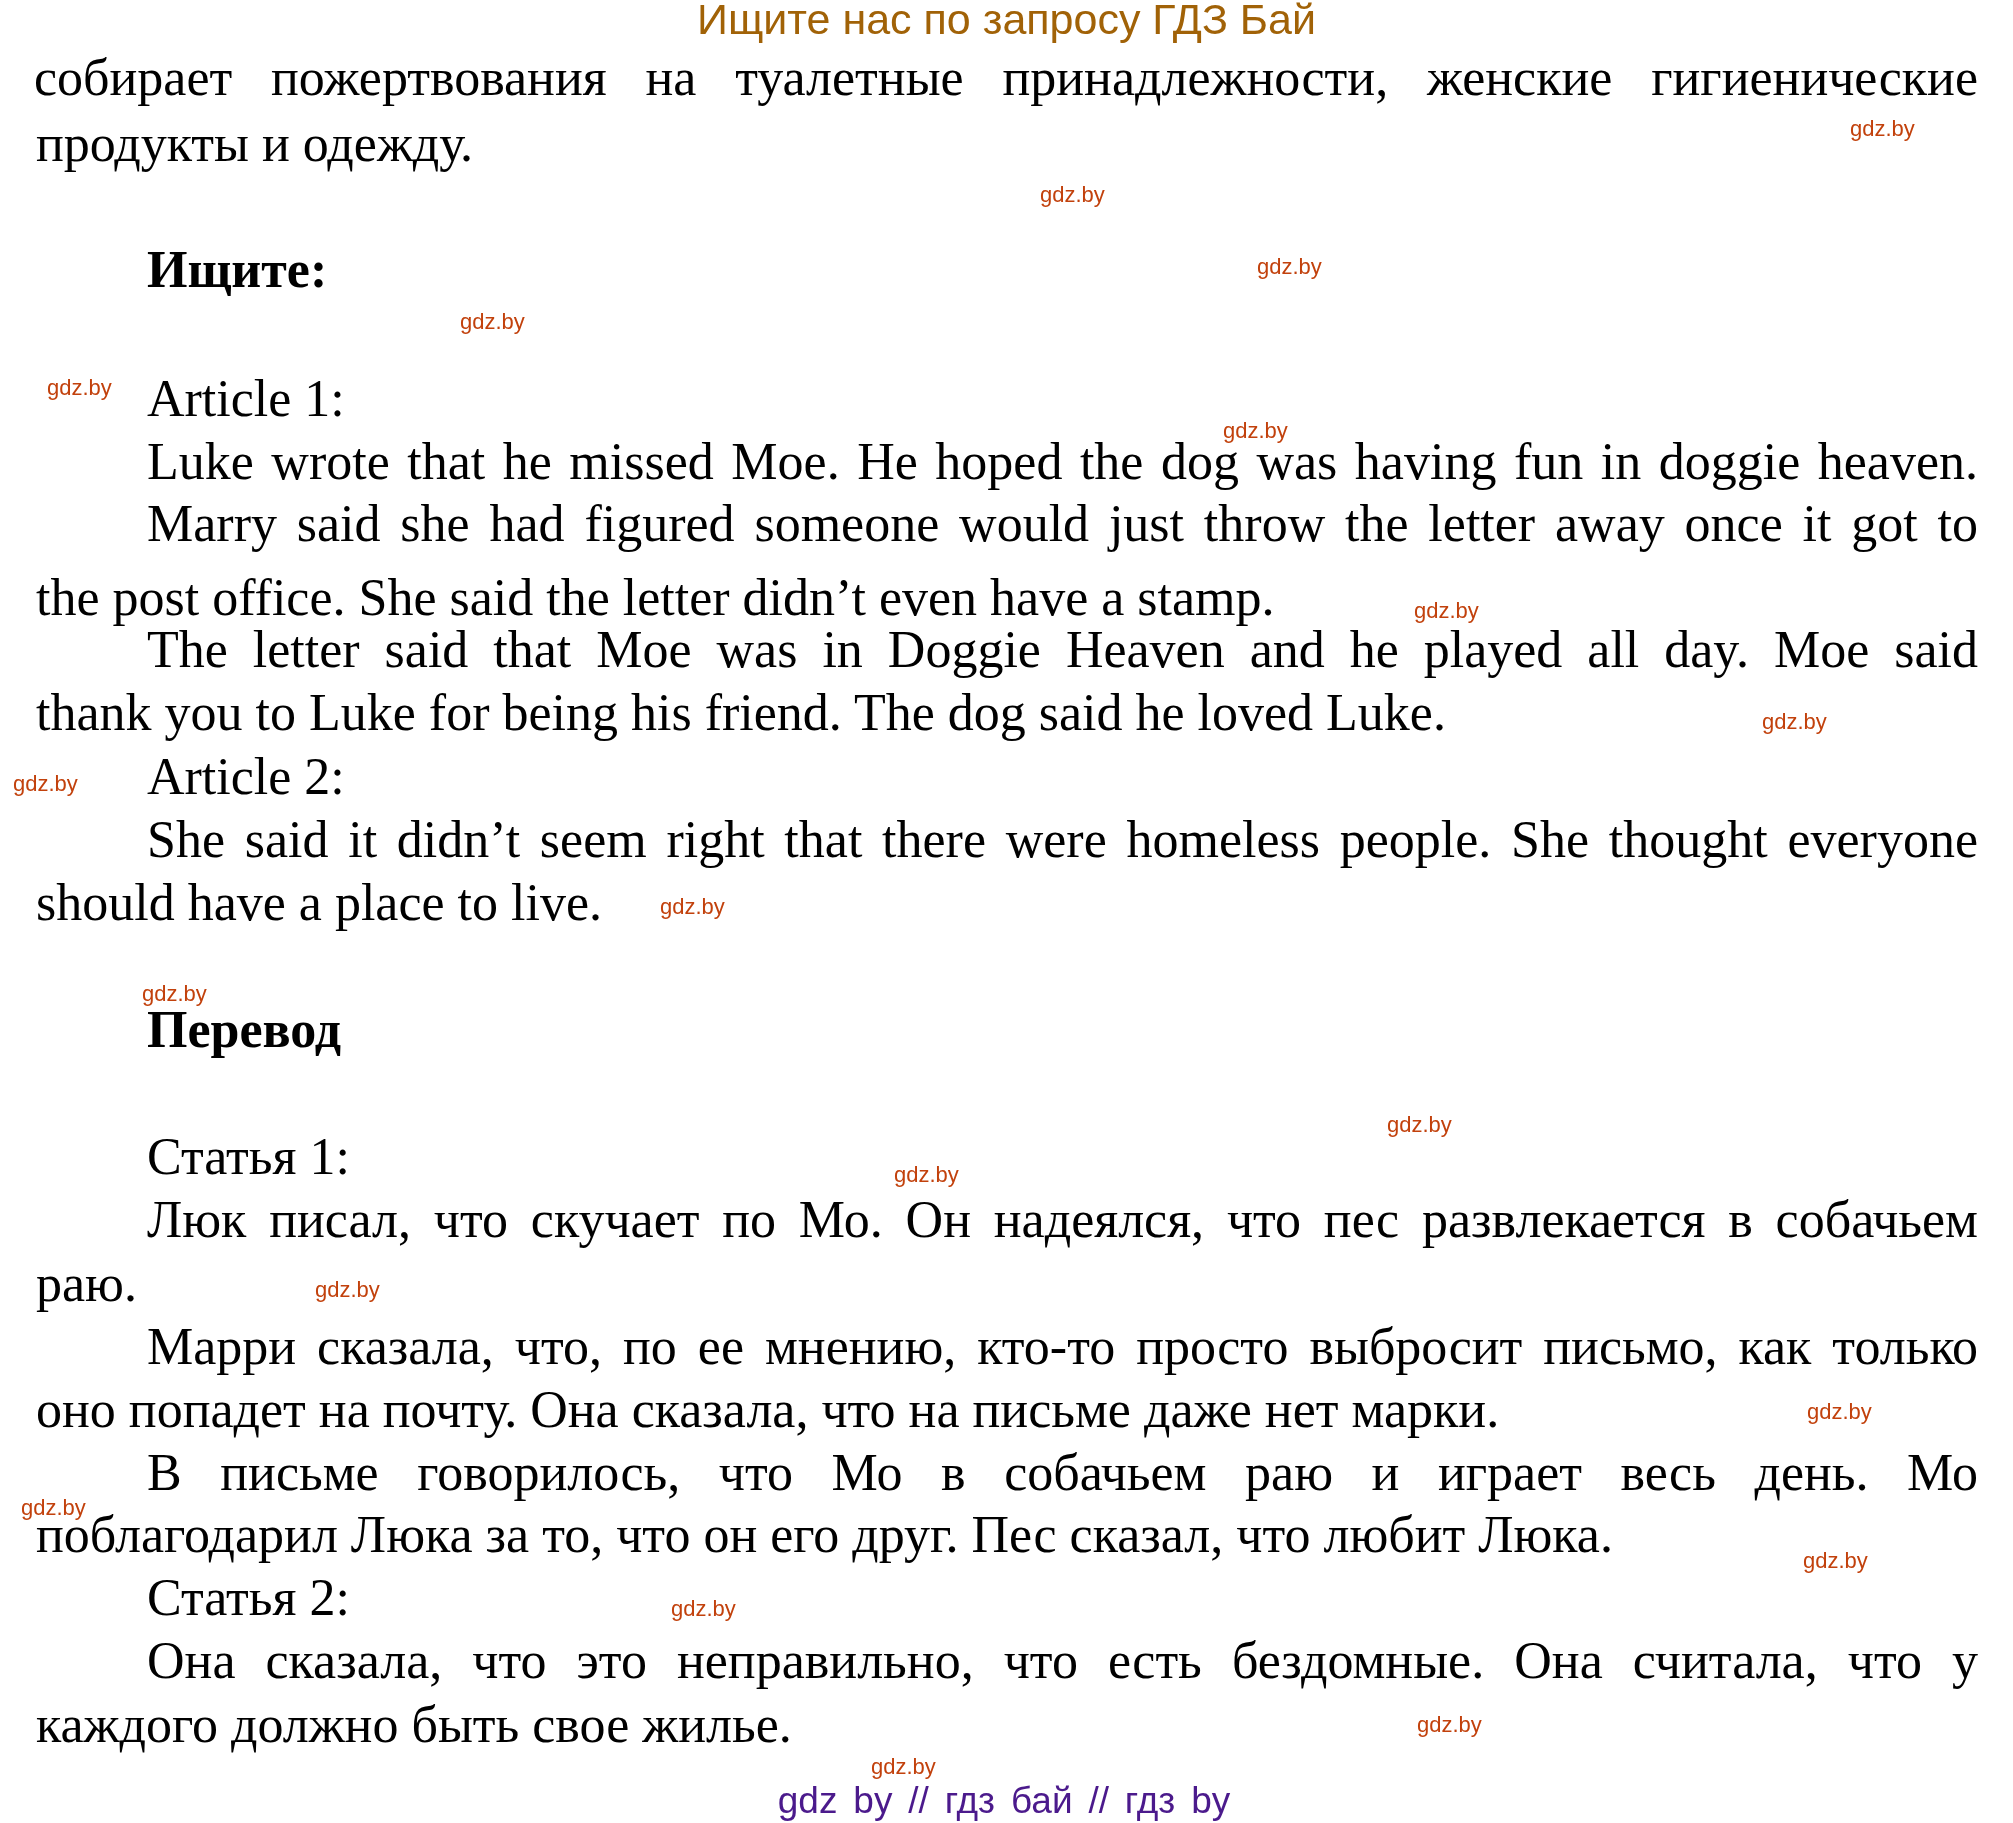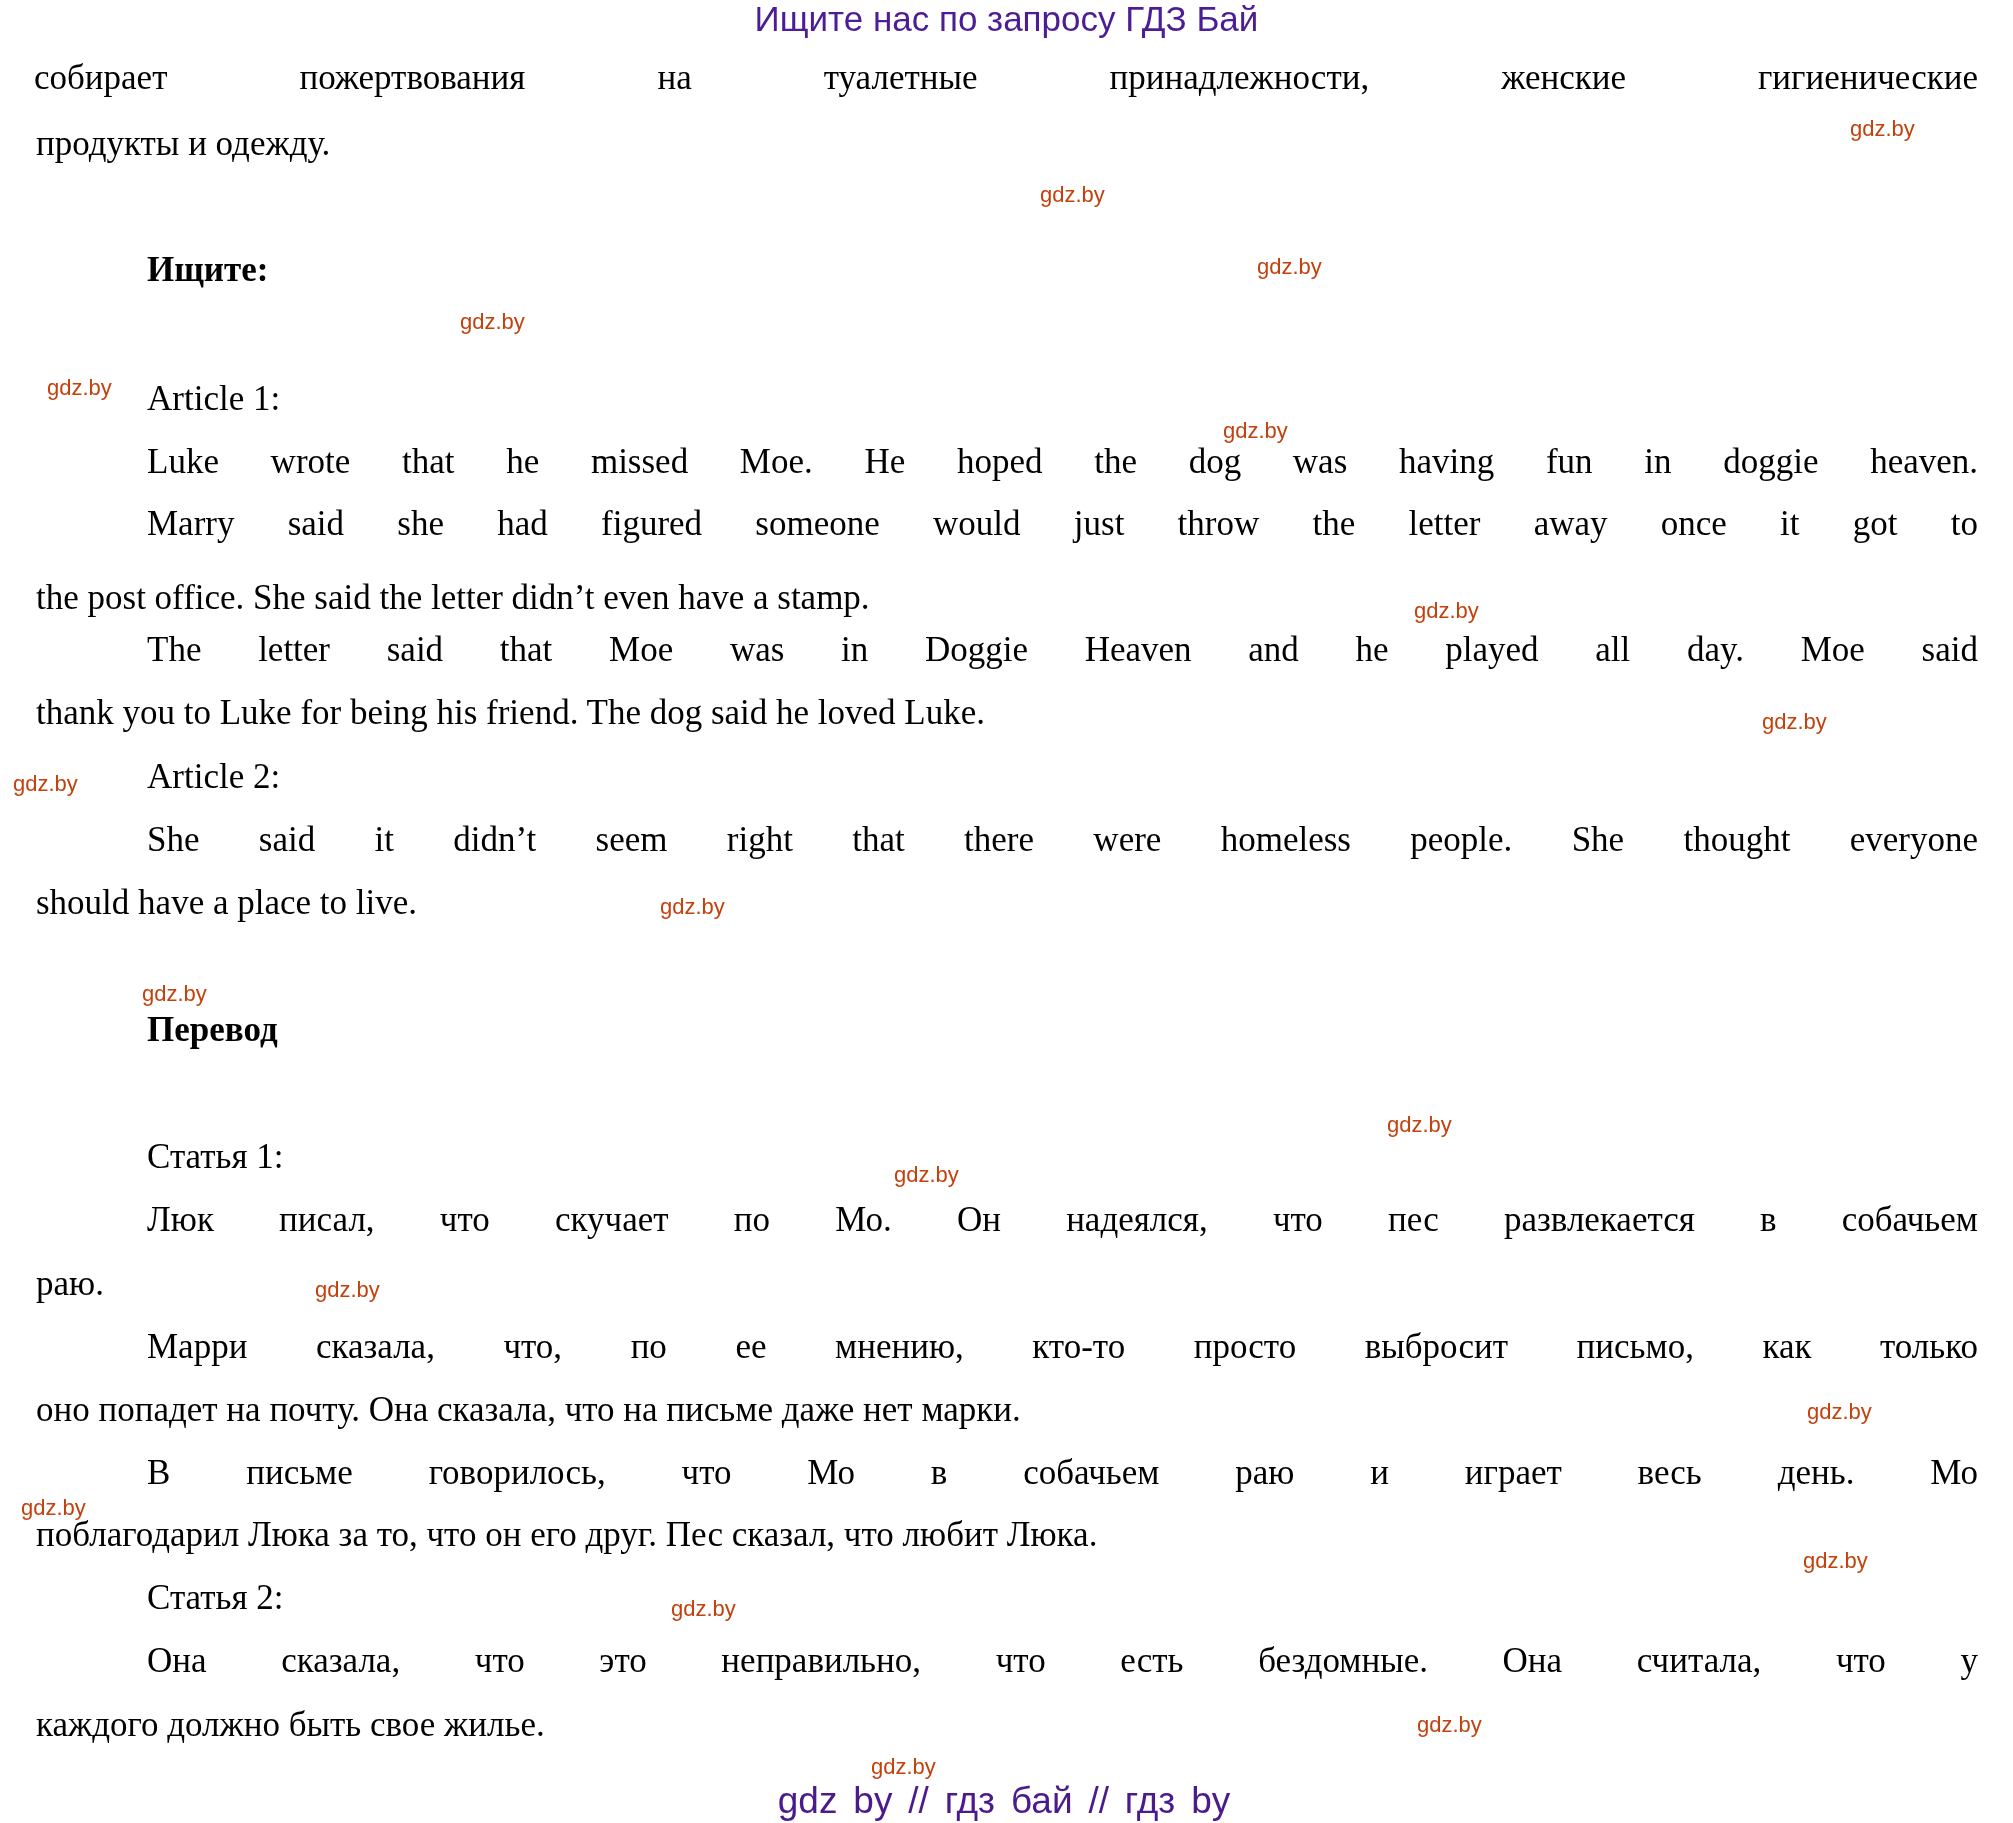--- a/index.html
+++ b/index.html
@@ -1,29 +1,29 @@
 <!DOCTYPE html>
 <html style="font-size:15px"><head>
 <meta charset="utf-8">
 <style>
   html, body { margin: 0; padding: 0; background: #ffffff; }
   body { width: 2013px; height: 1824px; position: relative; overflow: hidden; }
   .top-banner {
     position: absolute; left: 0; width: 2013px; top: 0; height: 38px;
     text-align: center; font-family: "Liberation Sans", sans-serif;
-    font-size: 35px; line-height: 38px; color: #4c1d95;
+    font-size: 43px; line-height: 38px; color: #a16207;
   }
   .footer {
     position: absolute; left: 0; width: 2008px; top: 1780px; height: 41px;
     text-align: center; font-family: "Liberation Sans", sans-serif;
     font-size: 37px; line-height: 41px; color: #4b1a8c; word-spacing: 5.6px;
   }
   .line {
     position: absolute; font-family: "Liberation Serif", serif;
-    font-size: 35px; line-height: 53px; color: #000; white-space: nowrap;
+    font-size: 52px; line-height: 53px; color: #000; white-space: nowrap;
   }
   .line.full { left: 34px; width: 1944px; }
   .line.ind { left: 147px; width: 1831px; }
   .line.ind-free { left: 147px; }
   .line.free { left: 36px; font-family: Liberation Serif, serif; }
   .line.just { text-align: justify; text-align-last: justify; white-space: normal; }
   .bold { font-weight: bold; }
   .wm {
     position: absolute; font-family: "Liberation Sans", sans-serif;
     font-size: 22px; line-height: 28px; color: #c2410c; white-space: nowrap;

